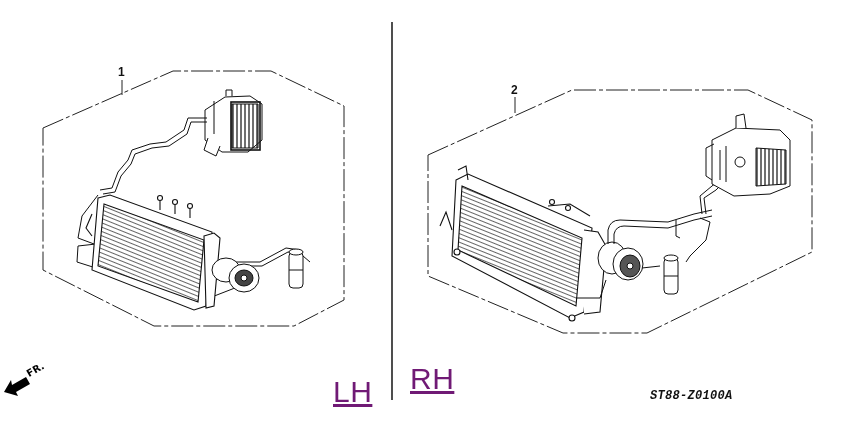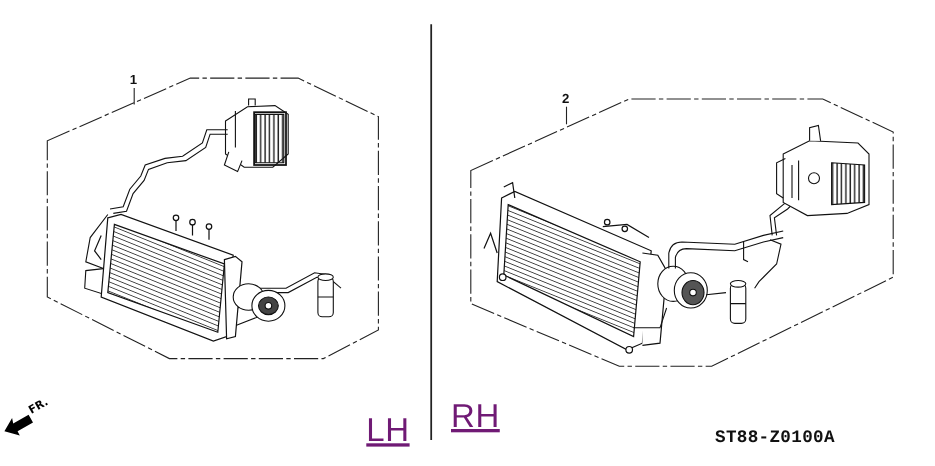--- a/index.html
+++ b/index.html
@@ -1,20 +1,20 @@
 <!DOCTYPE html>
 <html><head>
 <meta charset="utf-8">
 <style>
   html, body { margin: 0; padding: 0; background: #ffffff; }
   body { width: 850px; height: 424px; position: relative; overflow: hidden; font-family: "Liberation Sans", sans-serif; }
   svg.diagram { position: absolute; left: 0; top: 0; width: 850px; height: 424px; }
   .callout { position: absolute; font-family: "Liberation Sans", sans-serif; font-size: 12px; font-weight: bold; color: #111; line-height: 1; }
   .side-label { position: absolute; font-family: "Liberation Sans", sans-serif; font-size: 30px; color: #701a75; line-height: 1; letter-spacing: 0.5px; text-decoration: underline; }
-  .ref-code { position: absolute; font-family: "Liberation Mono", monospace; font-size: 16px; font-weight: bold; color: #111; line-height: 1; letter-spacing: 0.3px; }
+  .ref-code { position: absolute; font-family: "Liberation Mono", monospace; font-size: 12px; font-weight: bold; color: #111; line-height: 1; letter-spacing: 0.3px; font-style: italic; }
   .fr-text { position: absolute; font-family: "DejaVu Sans", sans-serif; font-size: 10px; font-weight: bold; color: #000; transform: rotate(-30deg); transform-origin: left bottom; }
 </style>
 </head>
 <body>
 
 <svg class="diagram" viewBox="0 0 850 424" xmlns="http://www.w3.org/2000/svg">
   <defs>
     <pattern id="fins" patternUnits="userSpaceOnUse" width="4" height="4" patternTransform="rotate(22)">
       <line x1="0" y1="0" x2="4" y2="0" stroke="#222" stroke-width="1.4"></line>
     </pattern>

